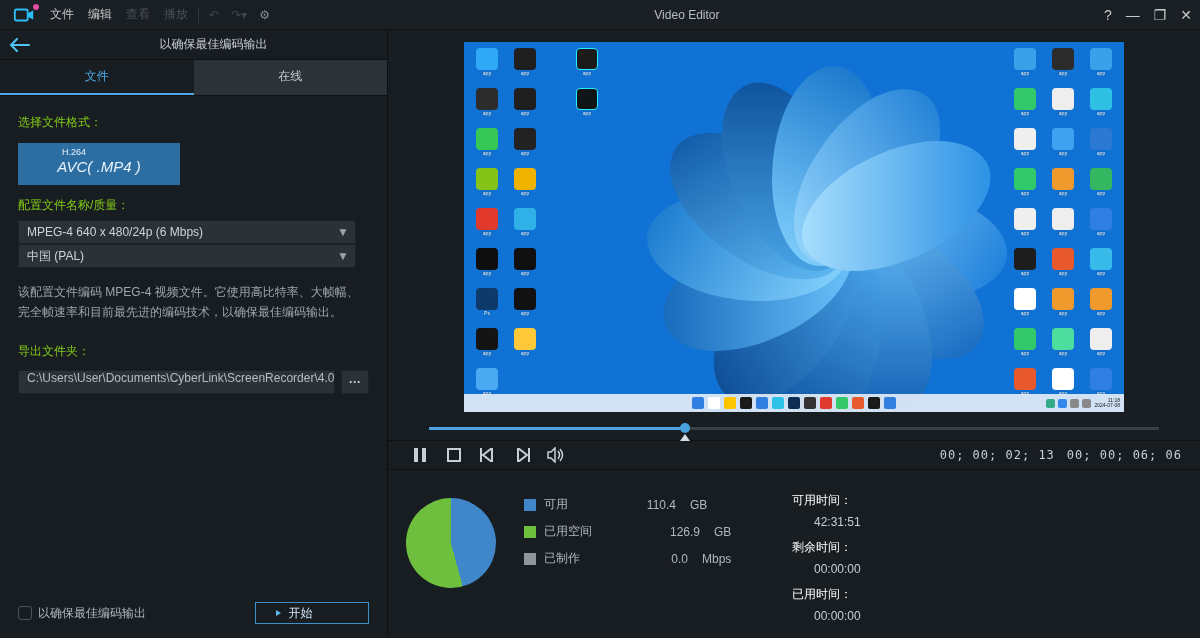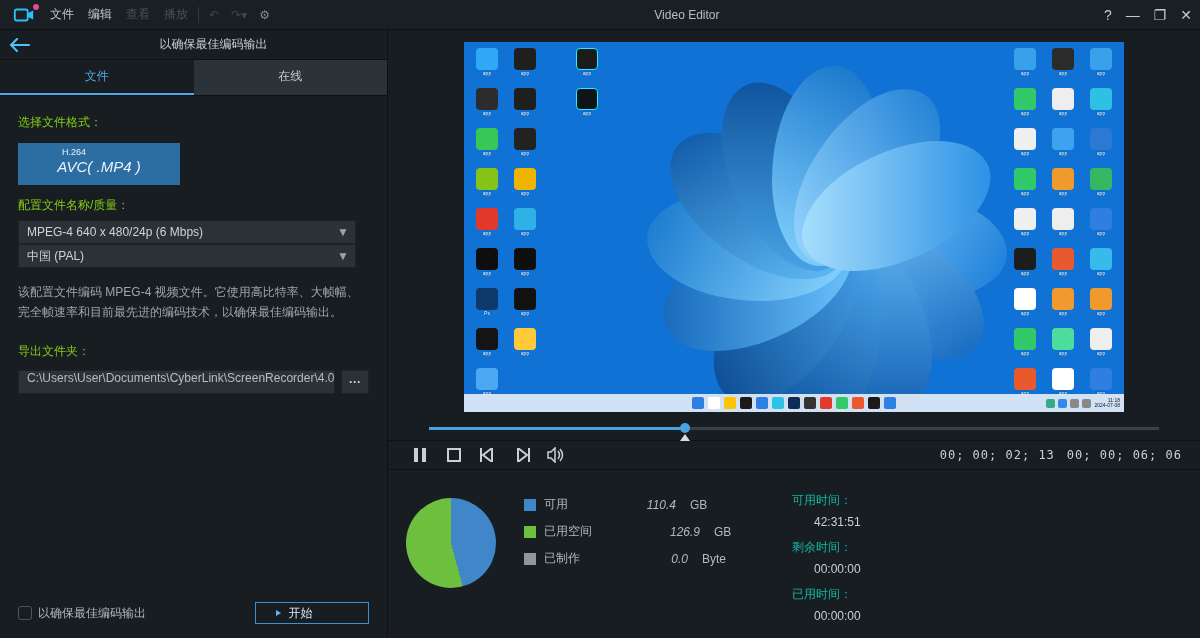--- a/index.html
+++ b/index.html
@@ -304,24 +304,24 @@
 .pie {
   width: 90px; height: 90px; border-radius: 50%;
   background: conic-gradient(#3f87c9 0 165deg, #6fbf3f 165deg 360deg);
   margin-top:10px;
 }
 .legend {
   display:flex; flex-direction:column; gap:10px; margin-top:8px;
 }
 .legend-row { display:flex; align-items:center; gap:8px;}
 .swatch { width:12px; height:12px;}
-.legend-row .val { margin-left: 40px; width:60px; text-align:right;font-style:italic;}
+.legend-row .val { margin-left: 40px; width:60px; text-align:right;}
 .legend-row .unit { width:30px; text-align:left; margin-left:6px;}
 .time-col { display:flex; flex-direction:column; margin-left:20px; gap:6px; margin-top:4px;}
-.time-col .k { color:#14b8a6;font-family:Liberation Serif, serif;}
+.time-col .k { color:#ffffff;font-family:Liberation Serif, serif;}
 .time-col .v { color:#c7cfd6; margin-left:22px; margin-bottom:4px;}
 </style>
 </head>
 <body>
 
 <div class="titlebar">
   <div class="logo">
     <svg viewBox="0 0 24 24">
         <rect x="2" y="6" width="14" height="12" rx="2" fill="none" stroke="#2ebef7" stroke-width="2"></rect>
         <path d="M16 10 l6 -3 v10 l-6 -3z" fill="#2ebef7"></path>
@@ -698,21 +698,21 @@
         <div class="legend-row">
           <div class="swatch" style="background:#6fbf3f"></div>
           <span>已用空间</span>
           <span class="val">126.9</span>
           <span class="unit">GB</span>
         </div>
         <div class="legend-row">
           <div class="swatch" style="background:#8f979e"></div>
           <span>已制作</span>
           <span class="val">0.0</span>
-          <span class="unit">Byte</span>
+          <span class="unit">Mbps</span>
         </div>
       </div>
       <div class="time-col">
         <div class="k">可用时间：</div>
         <div class="v">42:31:51</div>
         <div class="k">剩余时间：</div>
         <div class="v">00:00:00</div>
         <div class="k">已用时间：</div>
         <div class="v">00:00:00</div>
       </div>

